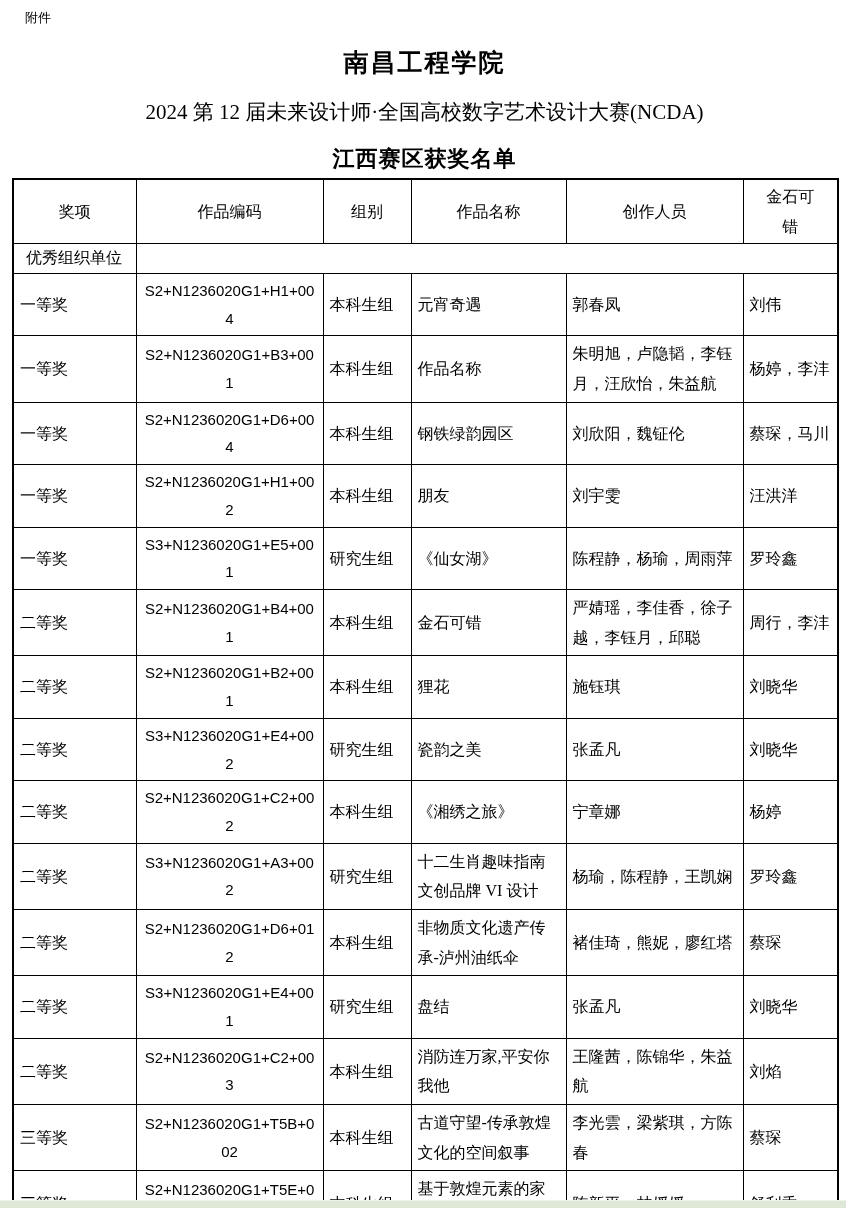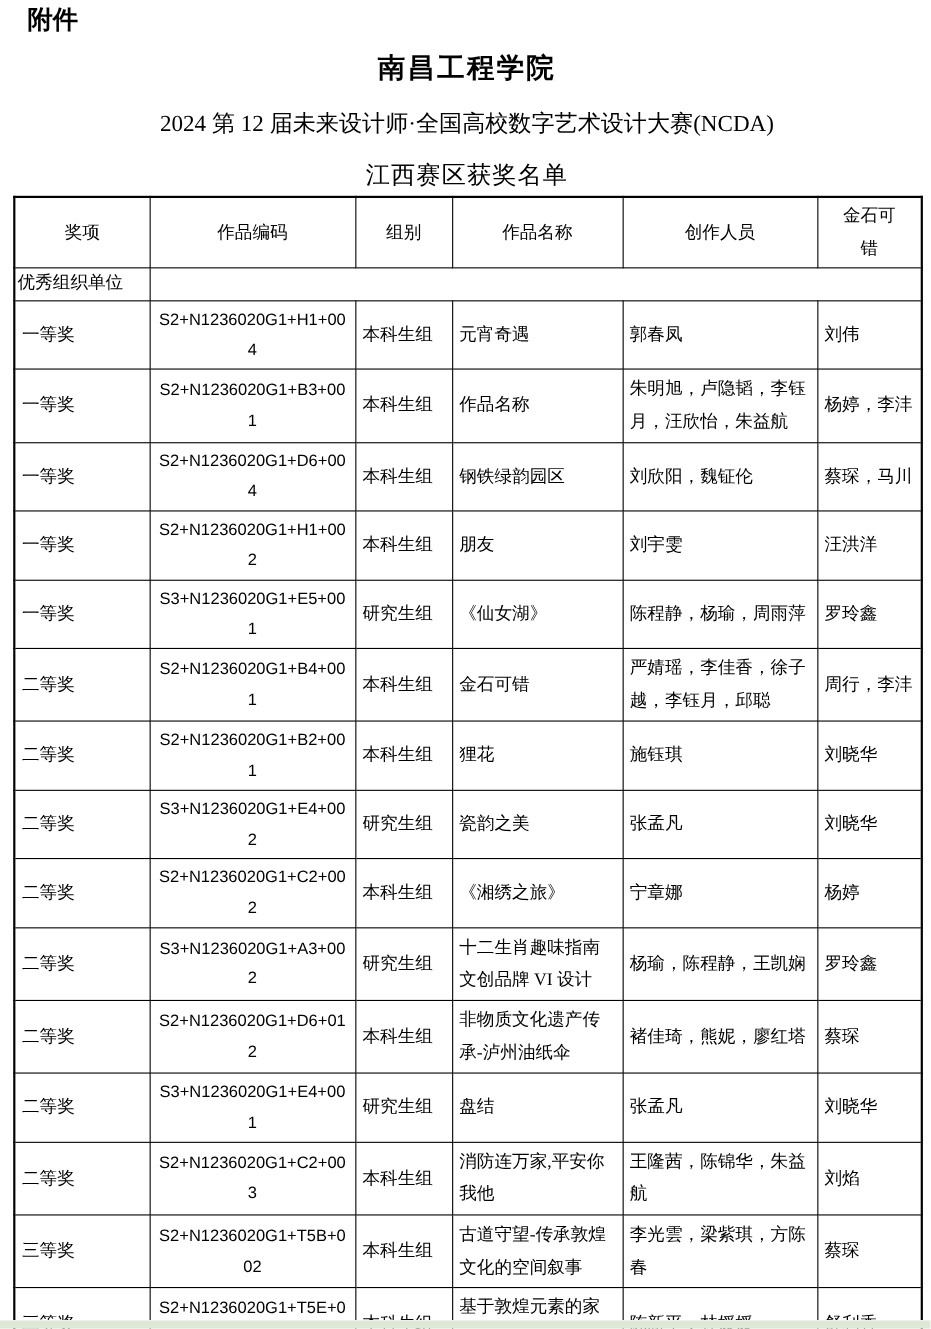--- a/index.html
+++ b/index.html
@@ -12,22 +12,22 @@
     height: 1208px;
     position: relative;
     overflow: hidden;
     font-family: "Liberation Serif", "DejaVu Serif", serif;
     color: #000000;
   }
   .page {
     padding: 6px 9px 0 12px;
   }
   .attachment {
-    font-weight: bold;
-    font-size: 23px;
+    font-weight: normal;
+    font-size: 13px;
     line-height: 24px;
     margin-left: 13px;
   }
   .title-1 {
     text-align: center;
     font-size: 25px;
     font-weight: bold;
     letter-spacing: 2px;
     margin: 17px 0 0 0;
     line-height: 31px;
@@ -35,21 +35,21 @@
   .title-2 {
     text-align: center;
     font-size: 21px;
     font-weight: normal;
     margin: 20px 0 0 0;
     line-height: 28px;
   }
   .title-3 {
     text-align: center;
     font-size: 22px;
-    font-weight: normal;
+    font-weight: bold;
     letter-spacing: 1px;
     margin: 18px 0 0 0;
     line-height: 29px;
   }
   table.awards {
     border-collapse: collapse;
     table-layout: fixed;
     width: 825px;
     margin-top: 5px;
     border: 2px solid #000;
@@ -71,21 +71,21 @@
   td.c-center { text-align: left; }
   td.c-left   { text-align: left; }
   td.c-code {
     text-align: center;
     font-family: "Liberation Sans", "DejaVu Sans", sans-serif;
     font-size: 15px;
     letter-spacing: 0px;
   }
   tr.special-row td {
     line-height: 1.55;
-    padding: 2px 2px;
+    padding: 2px 12px;
   }
   .bottom-strip {
     position: absolute;
     left: 0;
     bottom: 0;
     width: 846px;
     height: 7px;
     background: #dde8d6;
     border-top: 1px solid #eff3ec;
   }

